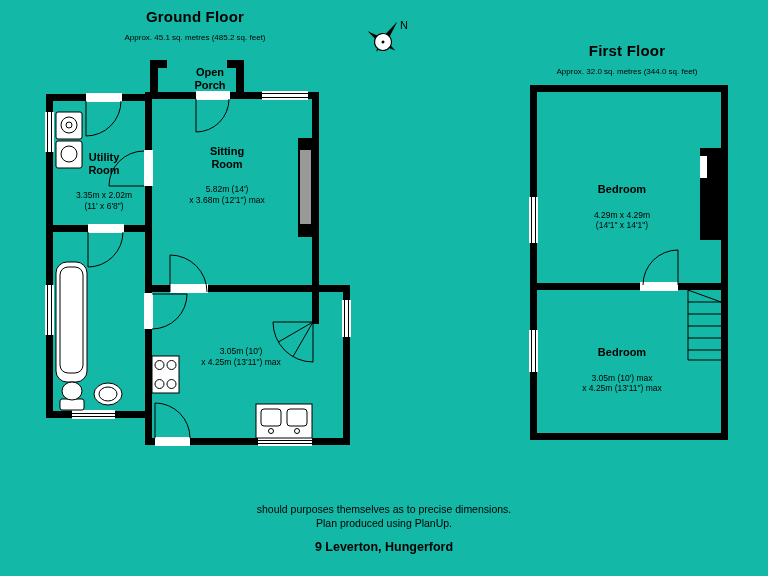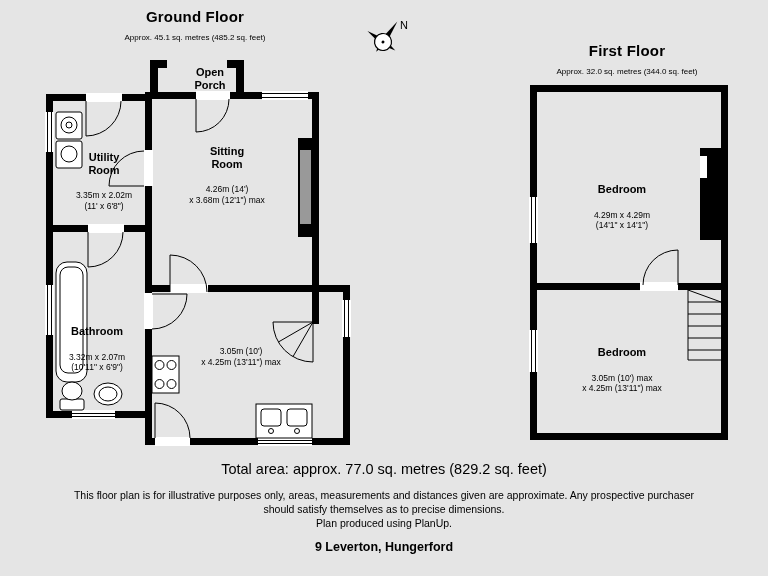--- a/index.html
+++ b/index.html
@@ -1,17 +1,17 @@
 <!DOCTYPE html>
 <html><head>
 <meta charset="utf-8">
 <style>
   html,body{margin:0;padding:0;background:#fff;}
   body{font-family:"Liberation Sans",sans-serif;color:#000;}
-  #canvas{position:relative;width:768px;height:576px;background:#e5e5e5;overflow:hidden;}
+  #canvas{position:relative;width:768px;height:576px;background:#14b8a6;overflow:hidden;}
   .abs{position:absolute;}
   .center{text-align:center;}
   .floor-title{font-size:15px;font-weight:bold;letter-spacing:.2px;}
   .floor-sub{font-size:8px;margin-top:8px;}
   .room-label{position:absolute;text-align:center;}
   .room-name{font-size:11px;font-weight:bold;line-height:12.5px;margin:0 auto;}
   .room-dims{font-size:8.5px;line-height:10.5px;}
   .room-dims.first{margin-top:14px;}
   .fullw{left:0;width:768px;text-align:center;}
   .total-area{font-size:14.5px;}
@@ -168,48 +168,41 @@
   </div>
 
   <div class="room-label" style="left:44px;top:151px;width:120px">
     <div class="room-name" style="width:50px">Utility Room</div>
     <div class="room-dims first">3.35m x 2.02m</div>
     <div class="room-dims">(11' x 6'8")</div>
   </div>
 
   <div class="room-label" style="left:167px;top:145px;width:120px">
     <div class="room-name" style="width:50px">Sitting Room</div>
-    <div class="room-dims first">4.26m (14')</div>
+    <div class="room-dims first">5.82m (14')</div>
     <div class="room-dims">x 3.68m (12'1") max</div>
   </div>
 
-  <div class="room-label" style="left:37px;top:325px;width:120px">
-    <div class="room-name" style="width:90px">Bathroom</div>
-    <div class="room-dims first">3.32m x 2.07m</div>
-    <div class="room-dims">(10'11" x 6'9")</div>
-  </div>
 
   <div class="room-label" style="left:181px;top:332px;width:120px">
     <div class="room-dims first">3.05m (10')</div>
     <div class="room-dims">x 4.25m (13'11") max</div>
   </div>
 
   <div class="room-label" style="left:562px;top:183px;width:120px">
     <div class="room-name" style="width:90px">Bedroom</div>
     <div class="room-dims first">4.29m x 4.29m</div>
     <div class="room-dims">(14'1" x 14'1")</div>
   </div>
 
   <div class="room-label" style="left:562px;top:346px;width:120px">
     <div class="room-name" style="width:90px">Bedroom</div>
     <div class="room-dims first">3.05m (10') max</div>
     <div class="room-dims">x 4.25m (13'11") max</div>
   </div>
 
   <div class="abs north-label" style="left:400px;top:19px">N</div>
 
-  <div class="abs fullw total-area" style="top:461px">Total area: approx. 77.0 sq. metres (829.2 sq. feet)</div>
-  <div class="abs fullw disclaimer" style="top:488px">This floor plan is for illustrative purposes only, areas, measurements and distances given are approximate. Any prospective purchaser</div>
-  <div class="abs fullw disclaimer" style="top:502px">should satisfy themselves as to precise dimensions.</div>
+  <div class="abs fullw disclaimer" style="top:502px">should purposes themselves as to precise dimensions.</div>
   <div class="abs fullw produced" style="top:517px">Plan produced using PlanUp.</div>
   <div class="abs fullw address" style="top:540px">9 Leverton, Hungerford</div>
 
 </div>
 
 </body></html>

